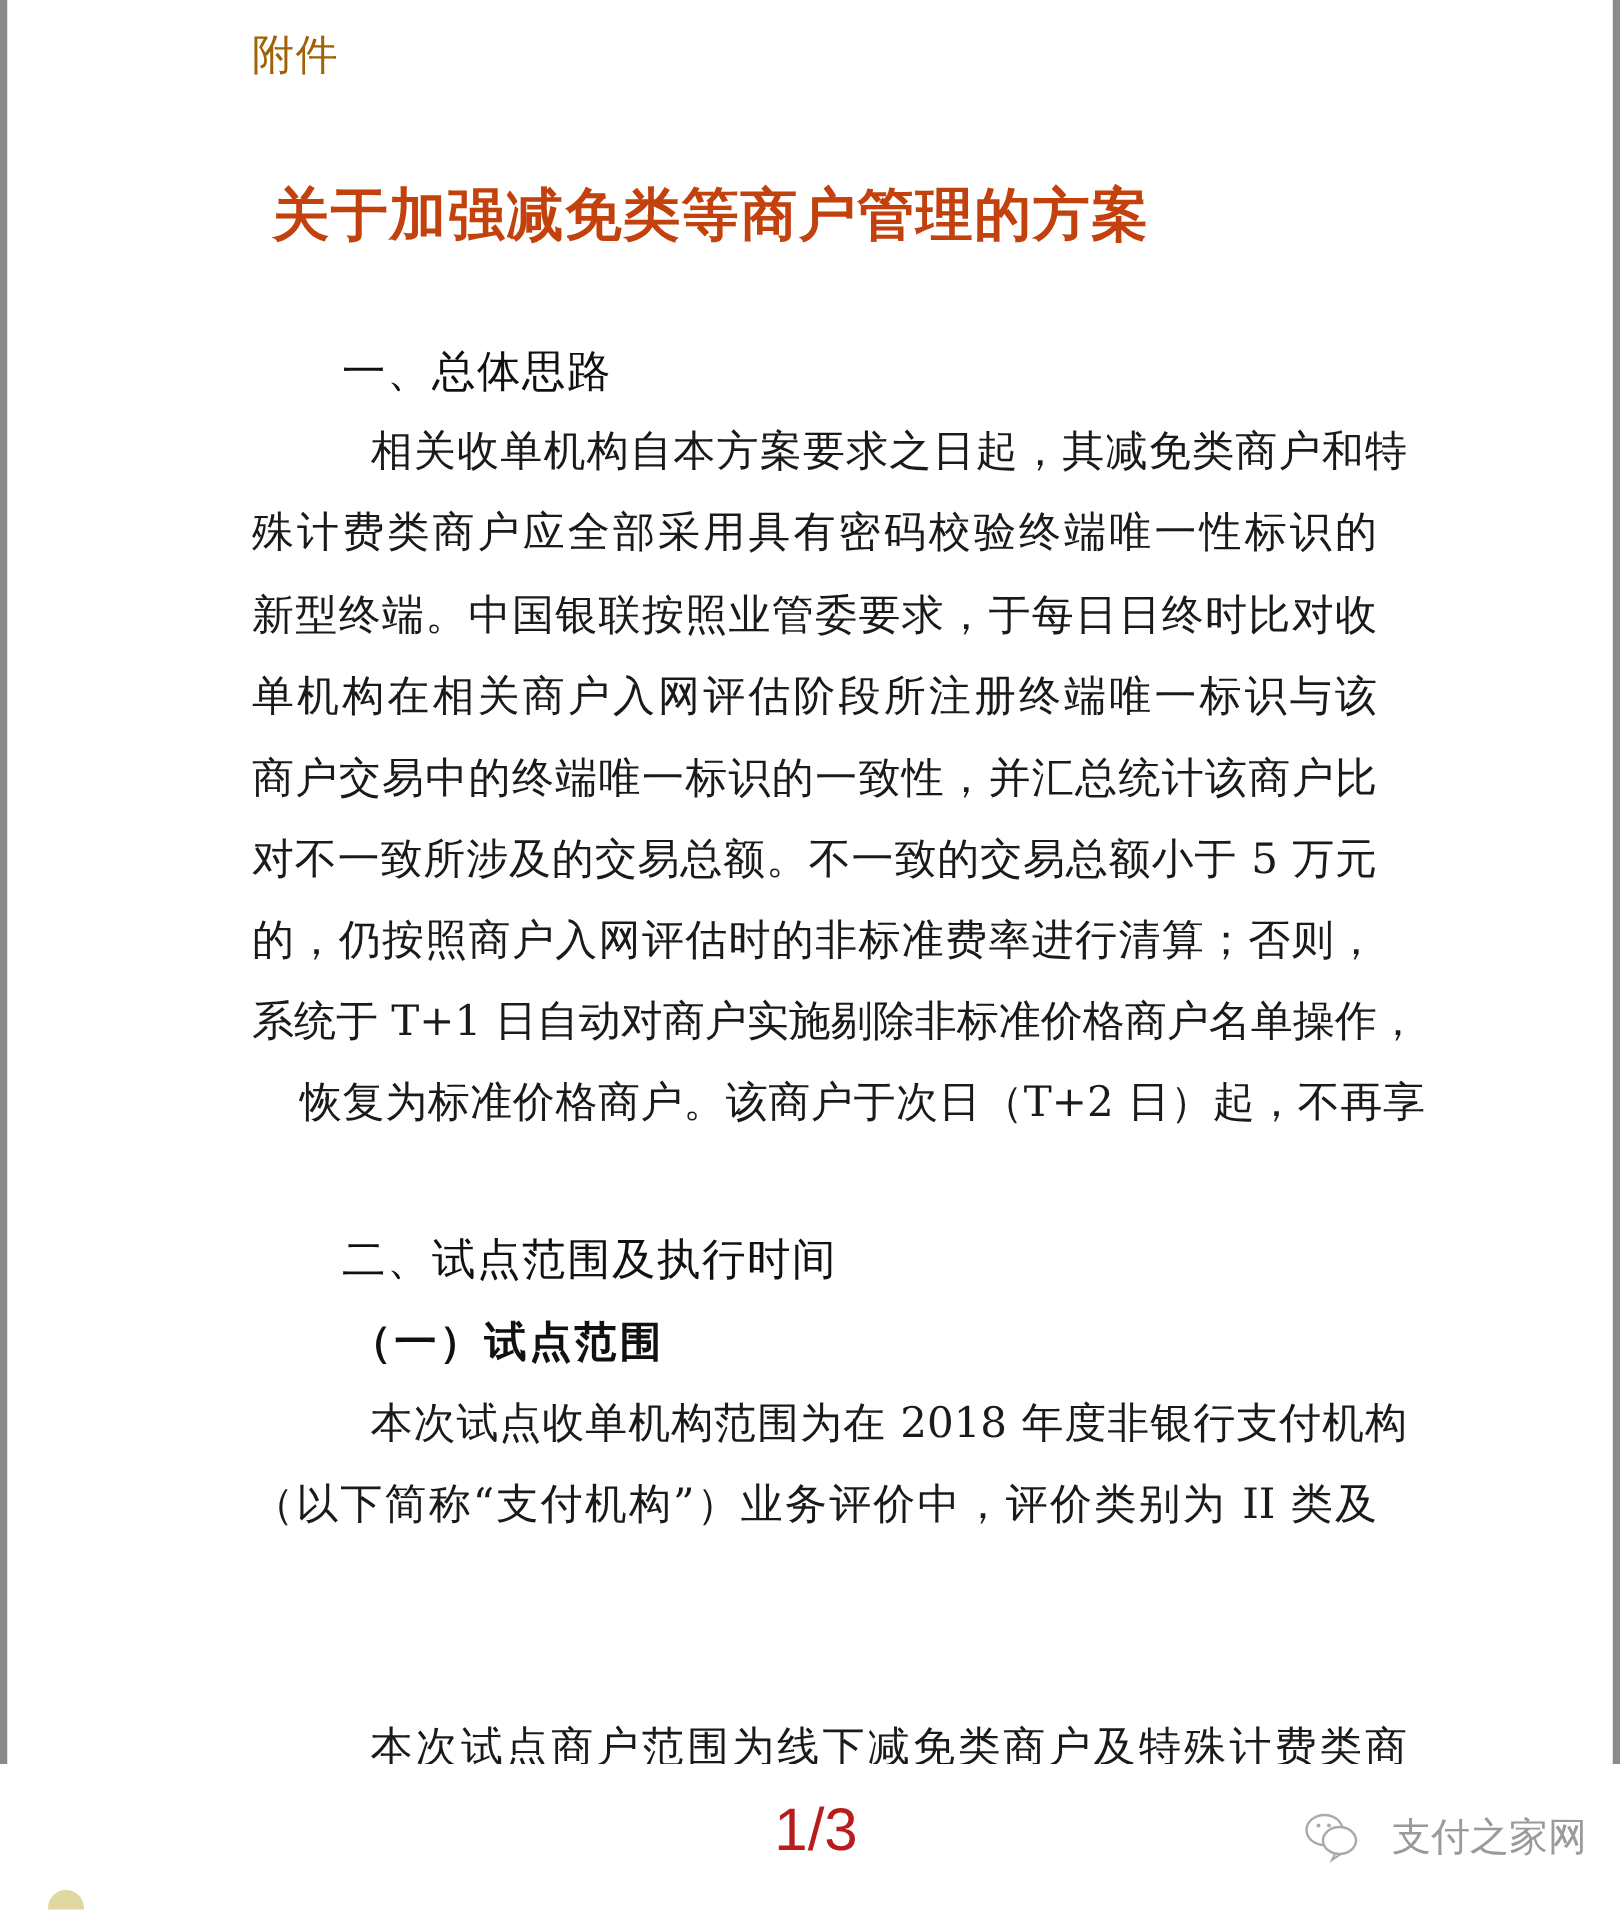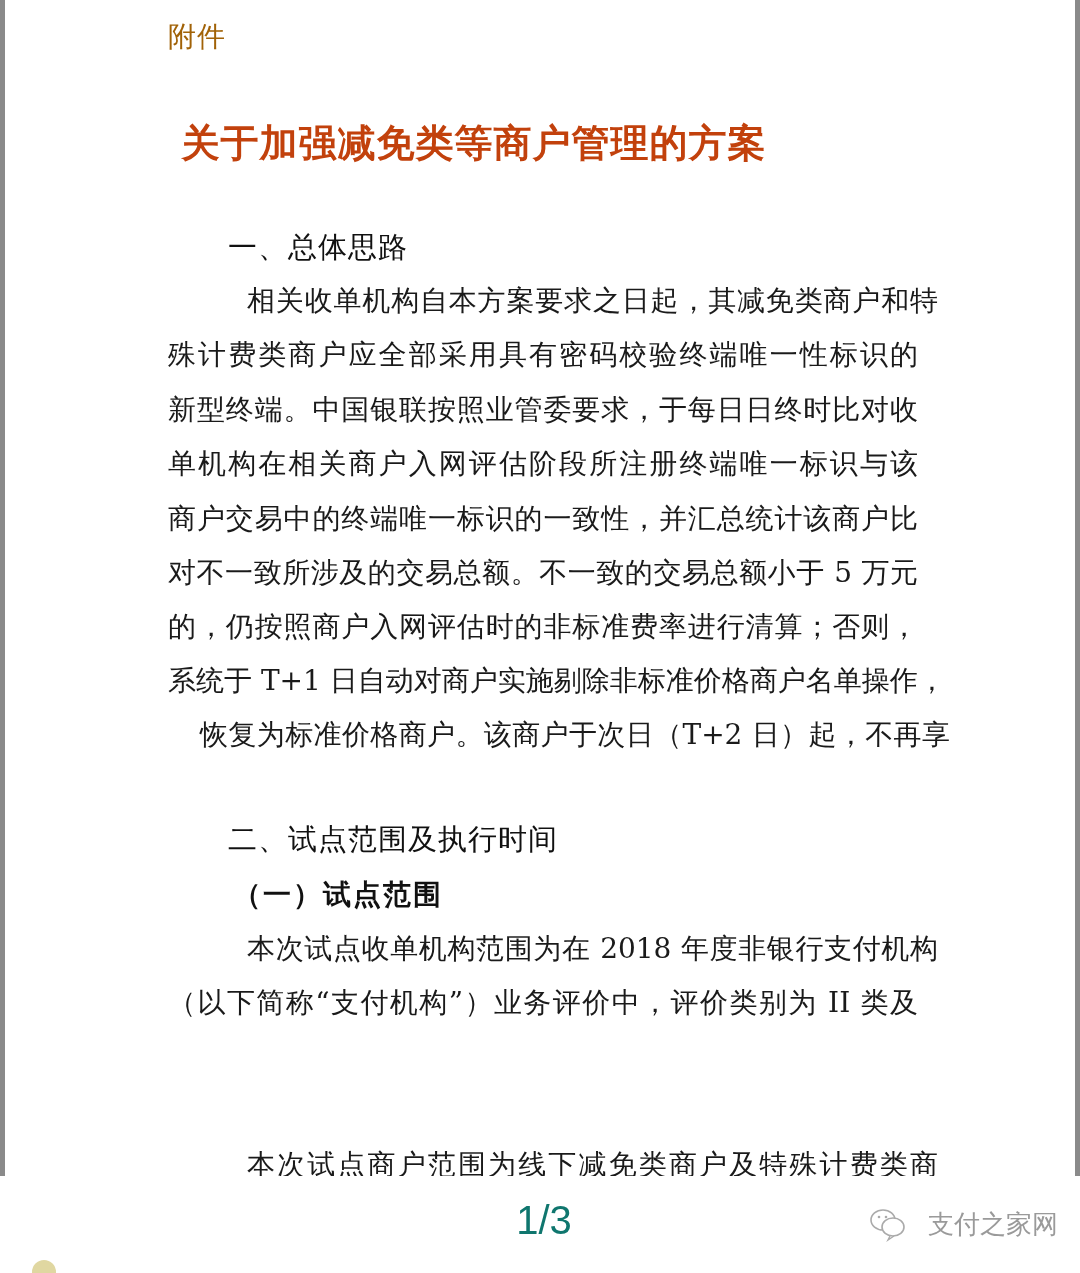--- a/index.html
+++ b/index.html
@@ -97,21 +97,21 @@
       background: #ffffff;
     }
     .page-indicator {
       position: absolute;
       left: 0;
       top: 22px;
       width: 1080px;
       text-align: center;
       font-family: "Liberation Sans", "DejaVu Sans", sans-serif;
       font-size: 40px;
-      color: #0f766e;
+      color: #b91c1c;
       padding-left: 8px;
       box-sizing: border-box;
     }
     .watermark {
       position: absolute;
       left: 868px;
       top: 30px;
       display: flex;
       align-items: center;
       gap: 20px;

